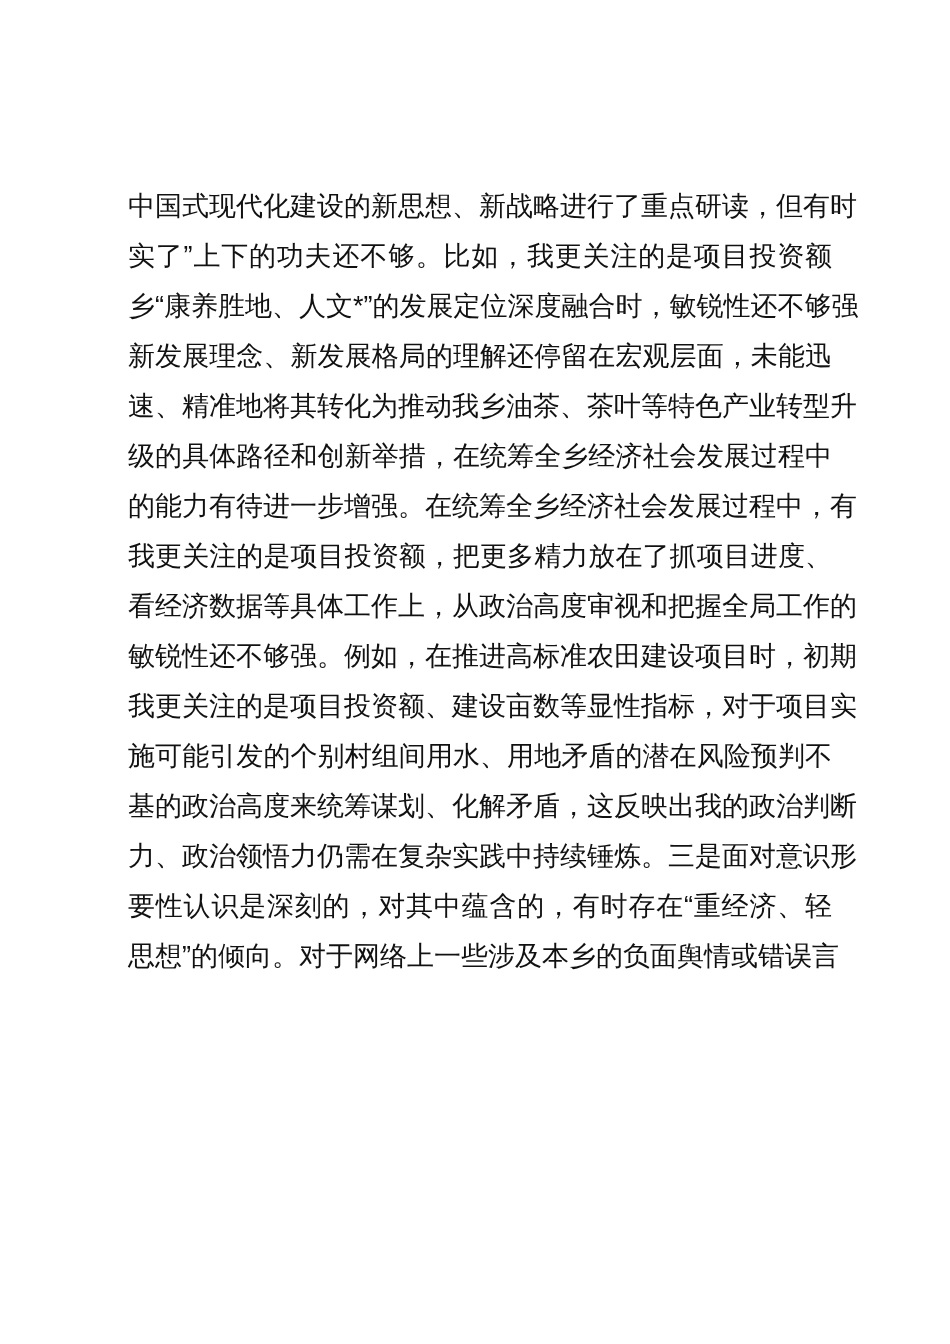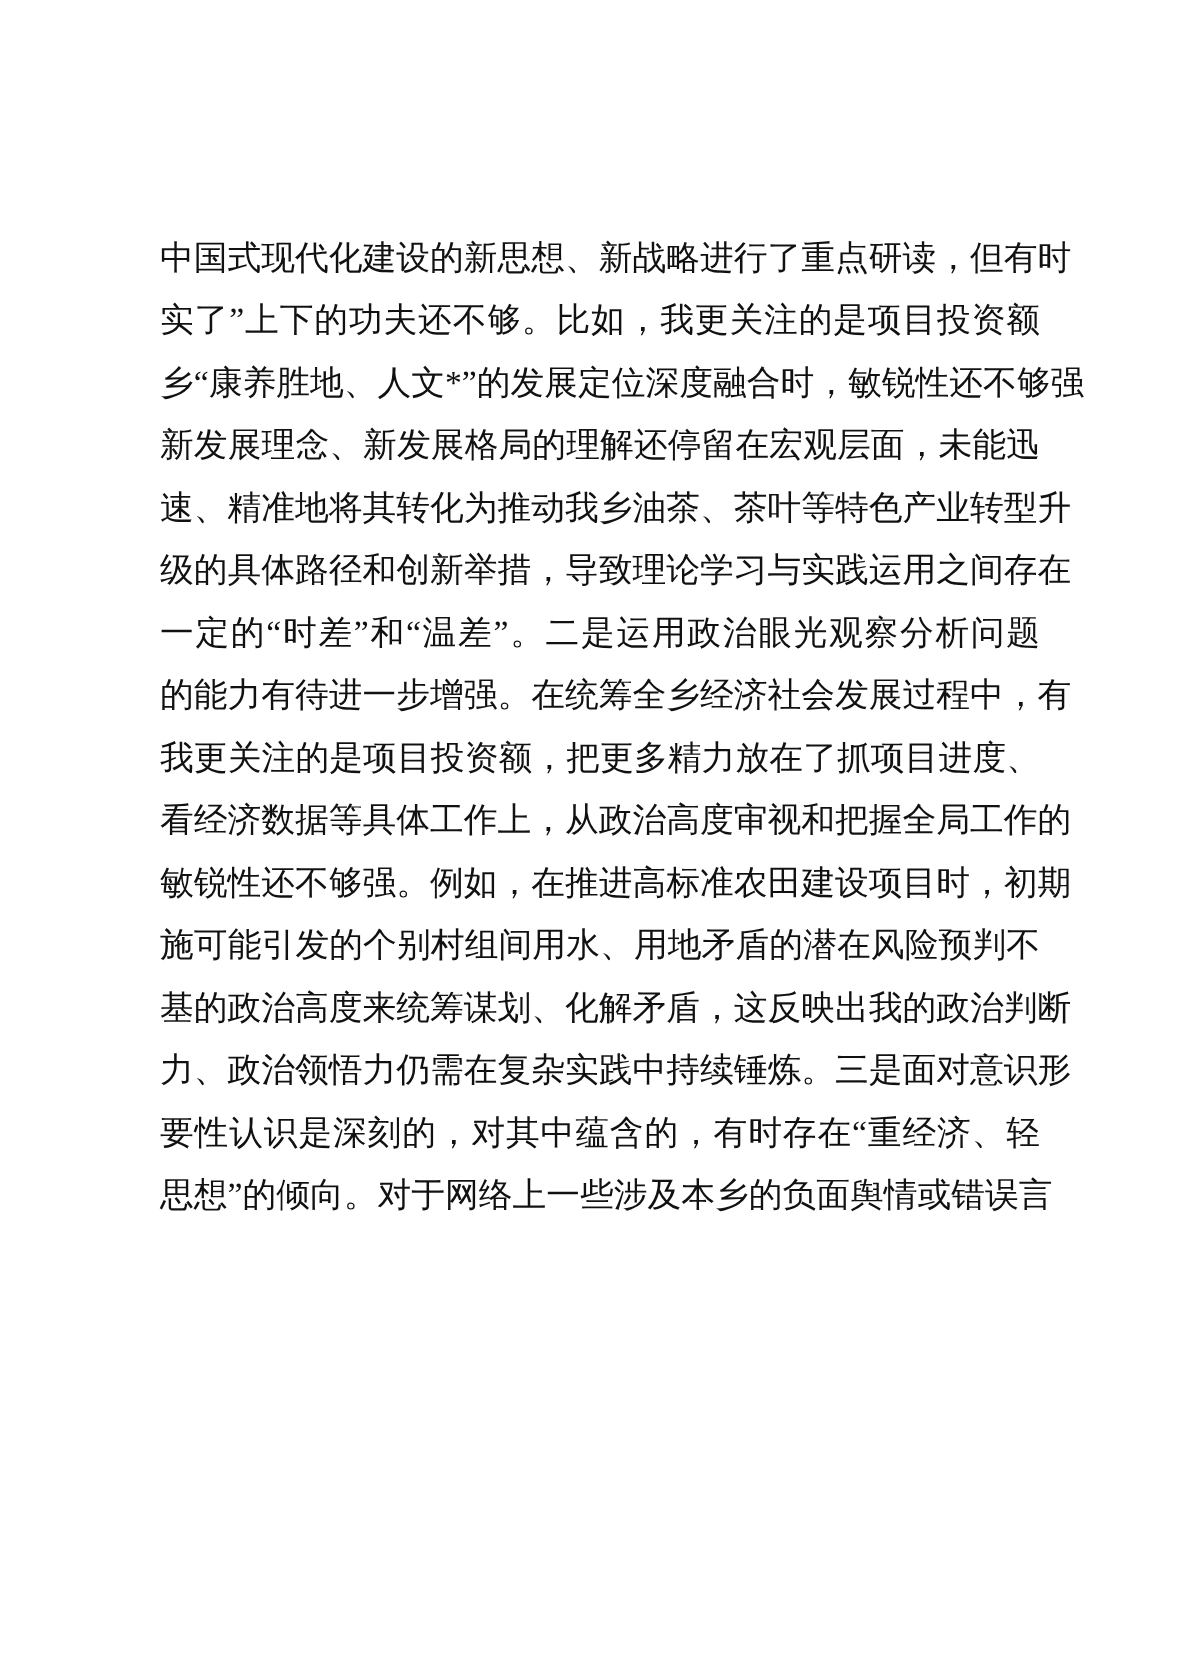--- a/index.html
+++ b/index.html
@@ -19,21 +19,21 @@
       top: 0;
       width: 950px;
       height: 1344px;
       background: #ffffff;
     }
     .body-text {
       position: absolute;
       left: 128px;
       top: 181px;
       width: 704px;
-      font-family: Liberation Serif, serif;
+      font-family: Liberation Sans, sans-serif;
       font-size: 27px;
       color: #111111;
       margin: 0;
     }
     .line {
       display: block;
       height: 50px;
       line-height: 50px;
       white-space: nowrap;
       text-align: justify;
@@ -47,25 +47,25 @@
 </head>
 <body>
 
 <div class="page">
   <div class="body-text">
     <span class="line">中国式现代化建设的新思想、新战略进行了重点研读，但有时</span>
     <span class="line">实了”上下的功夫还不够。比如，我更关注的是项目投资额</span>
     <span class="line">乡“康养胜地、人文*”的发展定位深度融合时，敏锐性还不够强</span>
     <span class="line">新发展理念、新发展格局的理解还停留在宏观层面，未能迅</span>
     <span class="line">速、精准地将其转化为推动我乡油茶、茶叶等特色产业转型升</span>
-    <span class="line">级的具体路径和创新举措，导致理论学习与实践运用之间存在</span>
-    <span class="line">一定的“时差”和“温差”。二是运用政治眼光观察分析问题</span>
+    <span class="line">级的具体路径和创新举措，在统筹全乡经济社会发展过程中</span>
     <span class="line">的能力有待进一步增强。在统筹全乡经济社会发展过程中，有</span>
     <span class="line">我更关注的是项目投资额，把更多精力放在了抓项目进度、</span>
     <span class="line">看经济数据等具体工作上，从政治高度审视和把握全局工作的</span>
     <span class="line">敏锐性还不够强。例如，在推进高标准农田建设项目时，初期</span>
+    <span class="line">我更关注的是项目投资额、建设亩数等显性指标，对于项目实</span>
     <span class="line">施可能引发的个别村组间用水、用地矛盾的潜在风险预判不</span>
     <span class="line">基的政治高度来统筹谋划、化解矛盾，这反映出我的政治判断</span>
     <span class="line">力、政治领悟力仍需在复杂实践中持续锤炼。三是面对意识形</span>
     <span class="line">要性认识是深刻的，对其中蕴含的，有时存在“重经济、轻</span>
     <span class="line last">思想”的倾向。对于网络上一些涉及本乡的负面舆情或错误言</span>
   </div>
 </div>
 
 </body></html>

